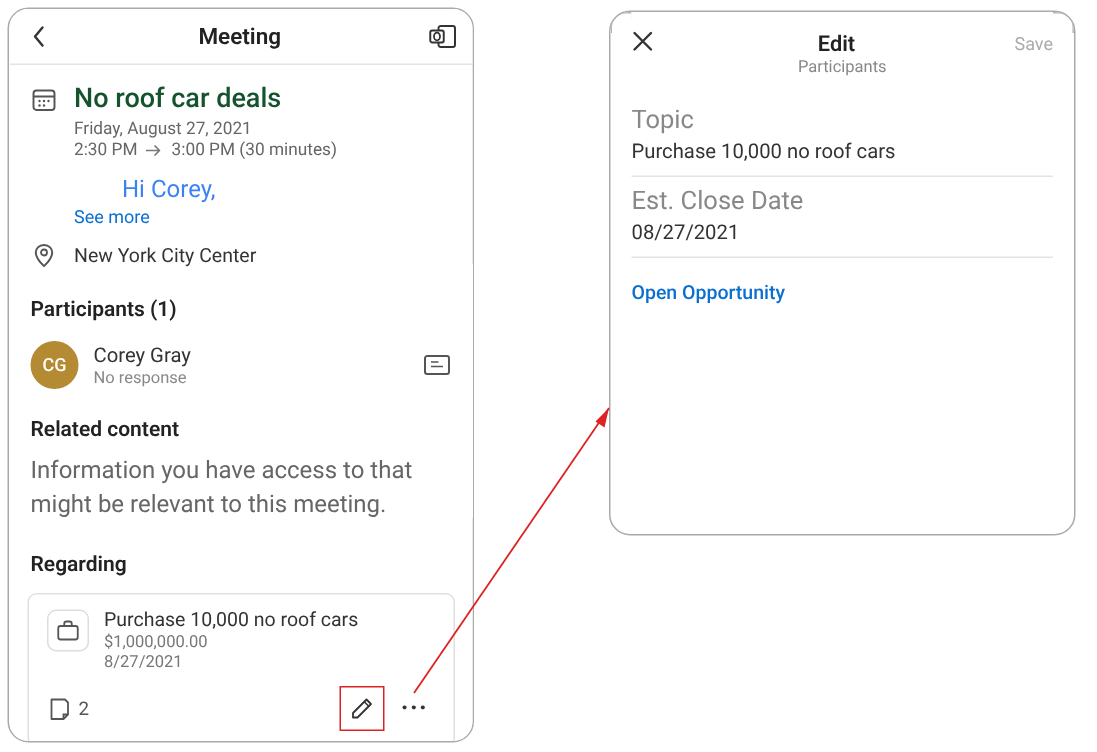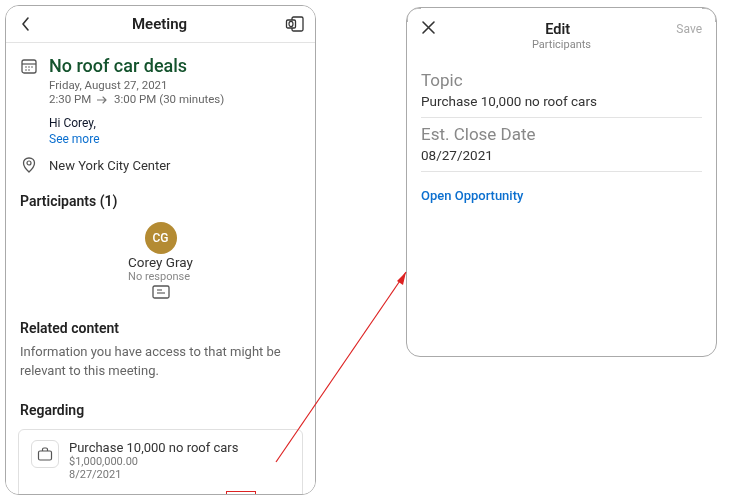--- a/index.html
+++ b/index.html
@@ -15,37 +15,37 @@
     .hdr-left .title { flex: 1; text-align: center; font-weight: 600; font-size: 15px; color: #222; }
     .hdr-left .appicon { width: 20px; height: 20px; }
     
     
     .mtg { padding: 12px 14px 10px; display: flex; gap: 11px; }
     .mtg .cal { width: 18px; height: 18px; flex-shrink: 0; margin-top: 2px; }
     .mtg .info { flex: 1; font-size: 12px; }
     .mtg .subj { font-size: 18px; font-weight: 500; color: #14532d; margin-bottom: 2px; }
     .mtg .date { color: #666; font-size: 11.5px; }
     .mtg .time { color: #666; font-size: 11.5px; margin-bottom: 10px; }
-    .mtg .greet { color: #0f172a; font-size: 12px; margin-bottom: 2px; }
+    .mtg .greet { color: #3b82f6; font-size: 16px; margin-bottom: 2px; margin-left: 32px; }
     .mtg .more { color: #0b6fcf; font-size: 12px; cursor: pointer; }
     
     .loc { padding: 0 14px 14px; display: flex; gap: 11px; align-items: center; }
     .loc .pin { width: 18px; height: 18px; flex-shrink: 0; display: flex; align-items: center; justify-content: center; }
     .loc .txt { font-size: 13px; color: #333; }
     
     .sec-h { font-weight: 600; font-size: 14px; color: #222; padding: 5px 14px; }
     
-    .part { padding: 8px 14px 14px; display: flex; align-items: center; flex-direction: column; }
+    .part { padding: 8px 14px 14px; display: flex; gap: 10px; align-items: center; }
     .avatar { width: 32px; height: 32px; border-radius: 50%; background: #b48b33; color: #fff; display: flex; align-items: center; justify-content: center; font-size: 12px; font-weight: 500; }
     .part .pinfo { flex: 1; }
     .part .pname { font-size: 13.5px; color: #333; }
     .part .presp { font-size: 11px; color: #888; }
     .part .card { width: 20px; height: 18px; }
     
-    .desc { padding: 2px 14px 16px; font-size: 13px; color: #666; line-height: 1.45; }
+    .desc { padding: 2px 14px 16px; font-size: 16px; color: #666; line-height: 1.45; }
     
     .regard-card { margin: 6px 12px; border: 1px solid #e0e0e0; border-radius: 6px; padding: 10px 12px; }
     .regard-top { display: flex; gap: 10px; align-items: flex-start; }
     .regard-top .ricon { width: 28px; height: 28px; border: 1px solid #ddd; border-radius: 6px; display: flex; align-items: center; justify-content: center; flex-shrink: 0; }
     .regard-top .rinfo { flex: 1; }
     .regard-top .rtitle { font-size: 13px; color: #333; }
     .regard-top .rrev { font-size: 11px; color: #777; }
     .regard-top .rdate { font-size: 11px; color: #777; }
     .regard-bot { display: flex; align-items: center; margin-top: 10px; gap: 6px; }
     .regard-bot .notes { display: flex; align-items: center; gap: 4px; font-size: 12.5px; color: #555; }

